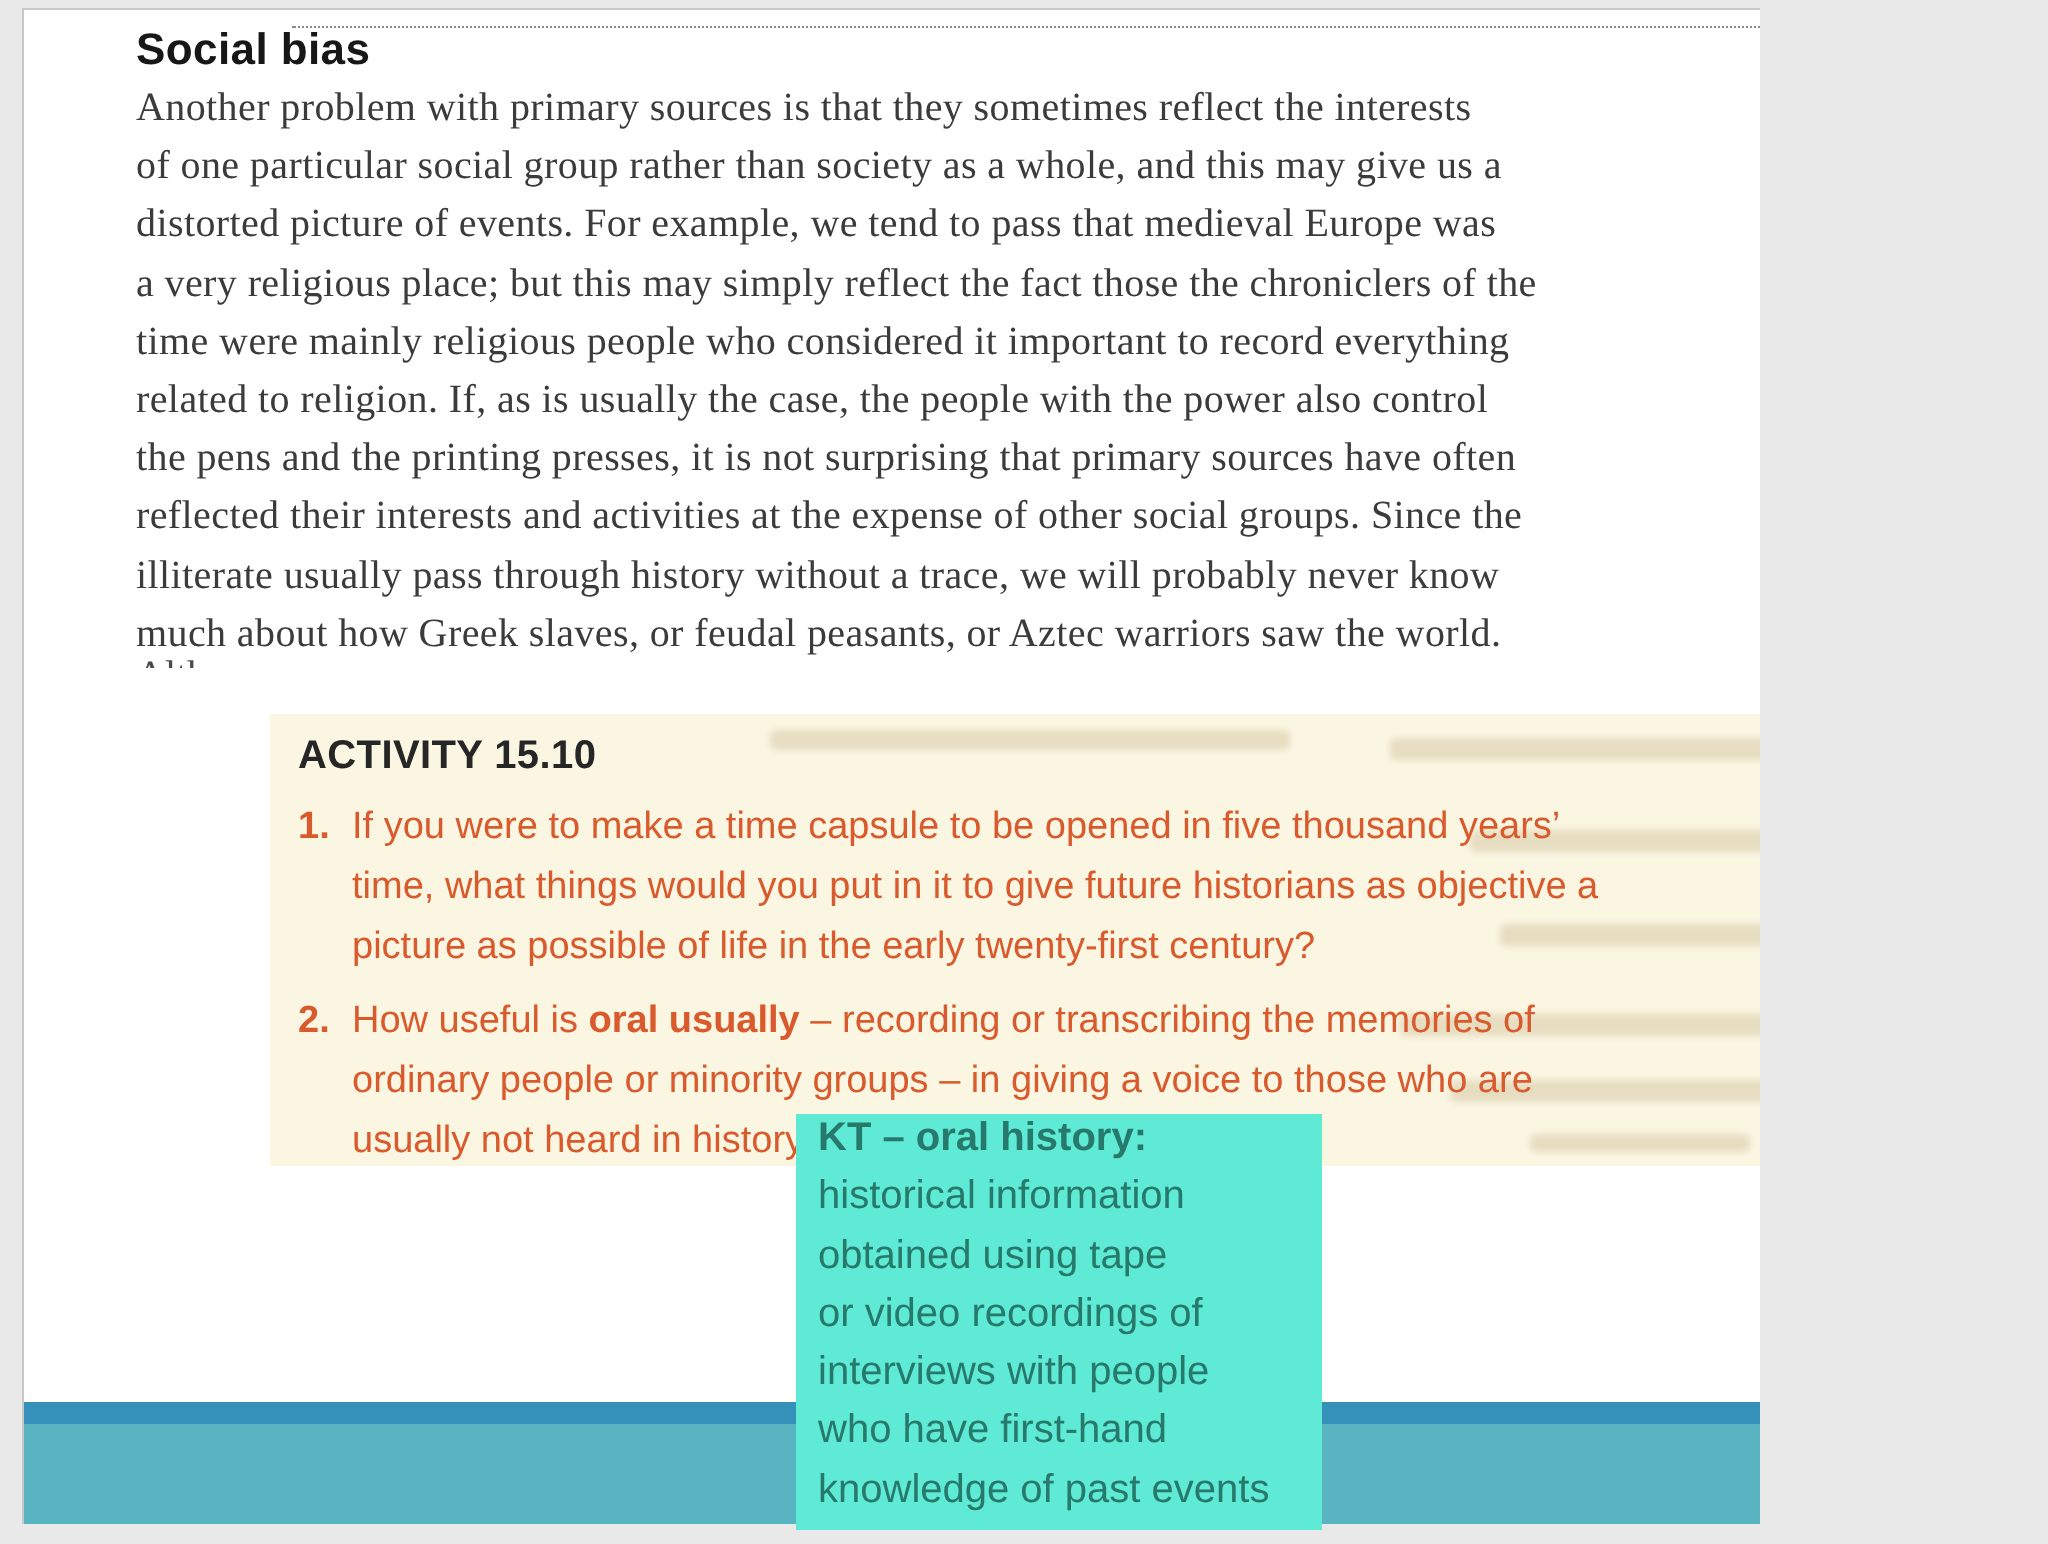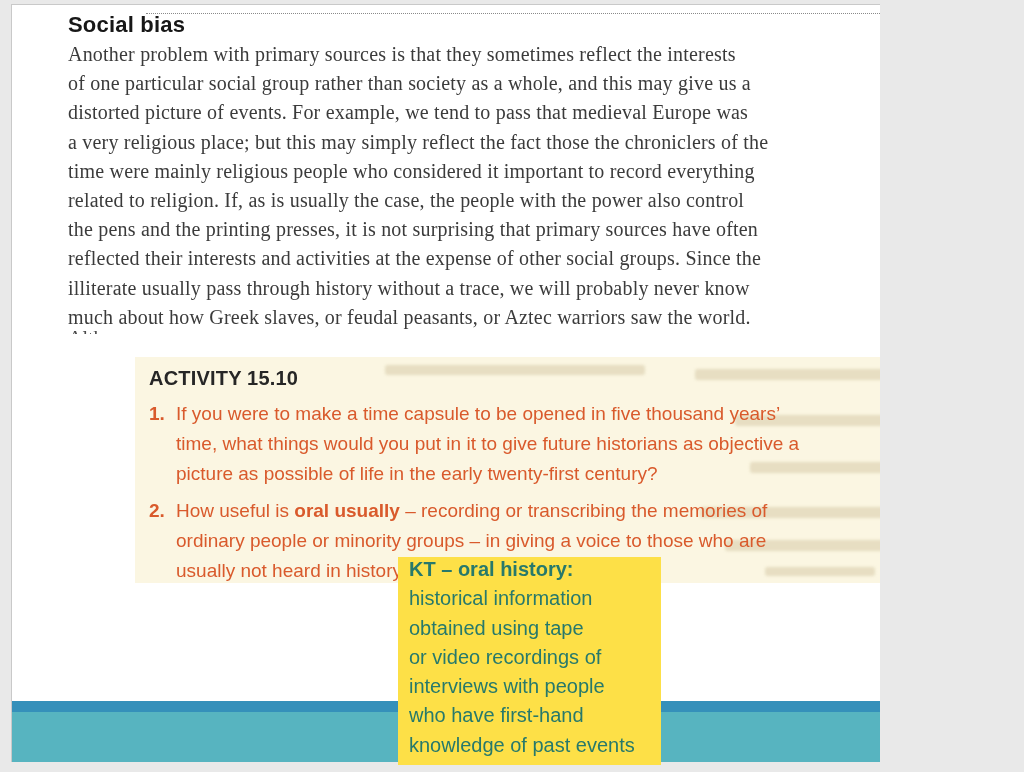--- a/index.html
+++ b/index.html
@@ -43,21 +43,21 @@
   }
   .act-lines{position:absolute;left:27px;top:0;width:750px;}
   .al{height:30px;white-space:nowrap;}
   .bold-inline{font-weight:bold;}
   .bleed{
     position:absolute;background:rgba(186,166,118,.30);
     filter:blur(1.6px);border-radius:3px;pointer-events:none;
   }
   .kt-box{
     position:absolute;left:386px;top:552px;width:263px;height:208px;
-    background:#fde047;z-index:4;
+    background:#5eead4;z-index:4;
   }
   .kt-text{
     position:absolute;left:11px;top:1px;font-size:20px;color:#27796b;
   }
   .ktl{height:29.3px;white-space:nowrap;}
   .kt-title{font-weight:bold;}
   .bar-dark{
     position:absolute;left:0;top:696px;width:1002px;height:11px;
     background:#3590ba;z-index:3;
   }

